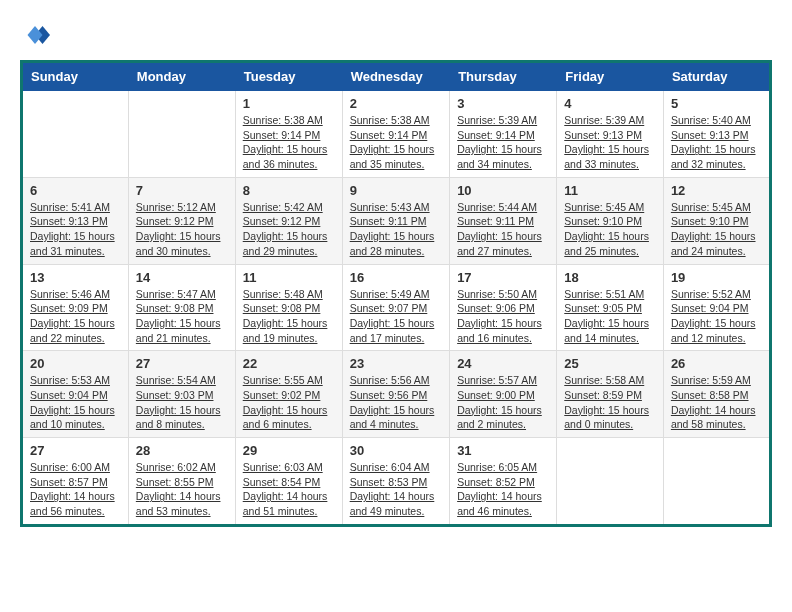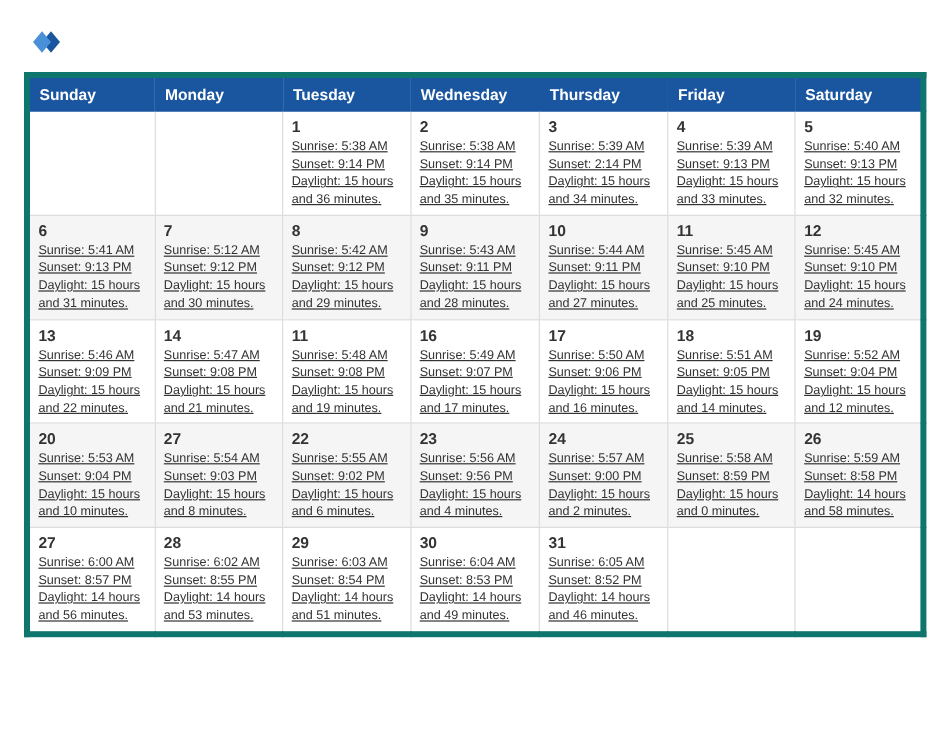--- a/index.html
+++ b/index.html
@@ -48,21 +48,21 @@
       font-weight: bold;
       color: #333;
     }
     .location {
       font-size: 16px;
       color: #555;
     }
     .calendar {
       width: 100%;
       border-collapse: collapse;
-      border: 5px solid #0f766e;
+      border: 3px solid #0f766e;
     }
     .calendar th {
       background-color: #1a56a0;
       color: #fff;
       text-align: left;
       padding: 6px 8px;
       font-size: 13px;
       border: 1px solid #1a56a0;
     }
     .calendar td {
@@ -139,21 +139,21 @@
         </td>
         <td>
           <span class="day-number">2</span>
           <div class="day-info">Sunrise: 5:38 AM
 Sunset: 9:14 PM
 Daylight: 15 hours and 35 minutes.</div>
         </td>
         <td>
           <span class="day-number">3</span>
           <div class="day-info">Sunrise: 5:39 AM
-Sunset: 2:14 PM
+Sunset: 9:14 PM
 Daylight: 15 hours and 34 minutes.</div>
         </td>
         <td>
           <span class="day-number">4</span>
           <div class="day-info">Sunrise: 5:39 AM
 Sunset: 9:13 PM
 Daylight: 15 hours and 33 minutes.</div>
         </td>
         <td>
           <span class="day-number">5</span>

